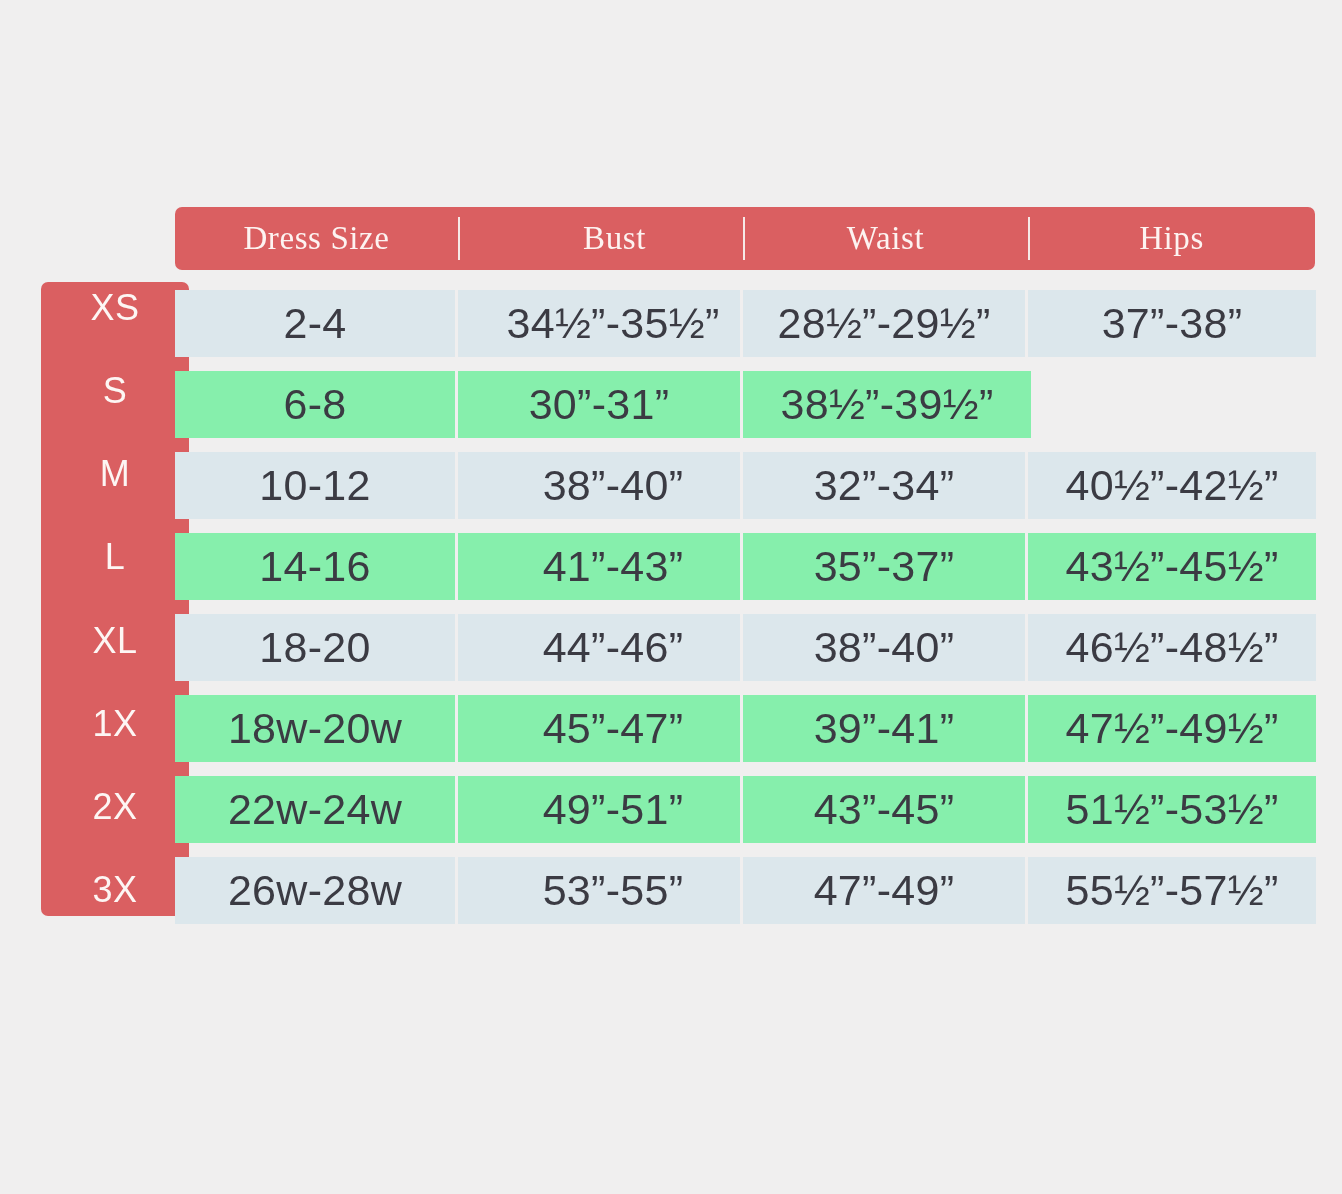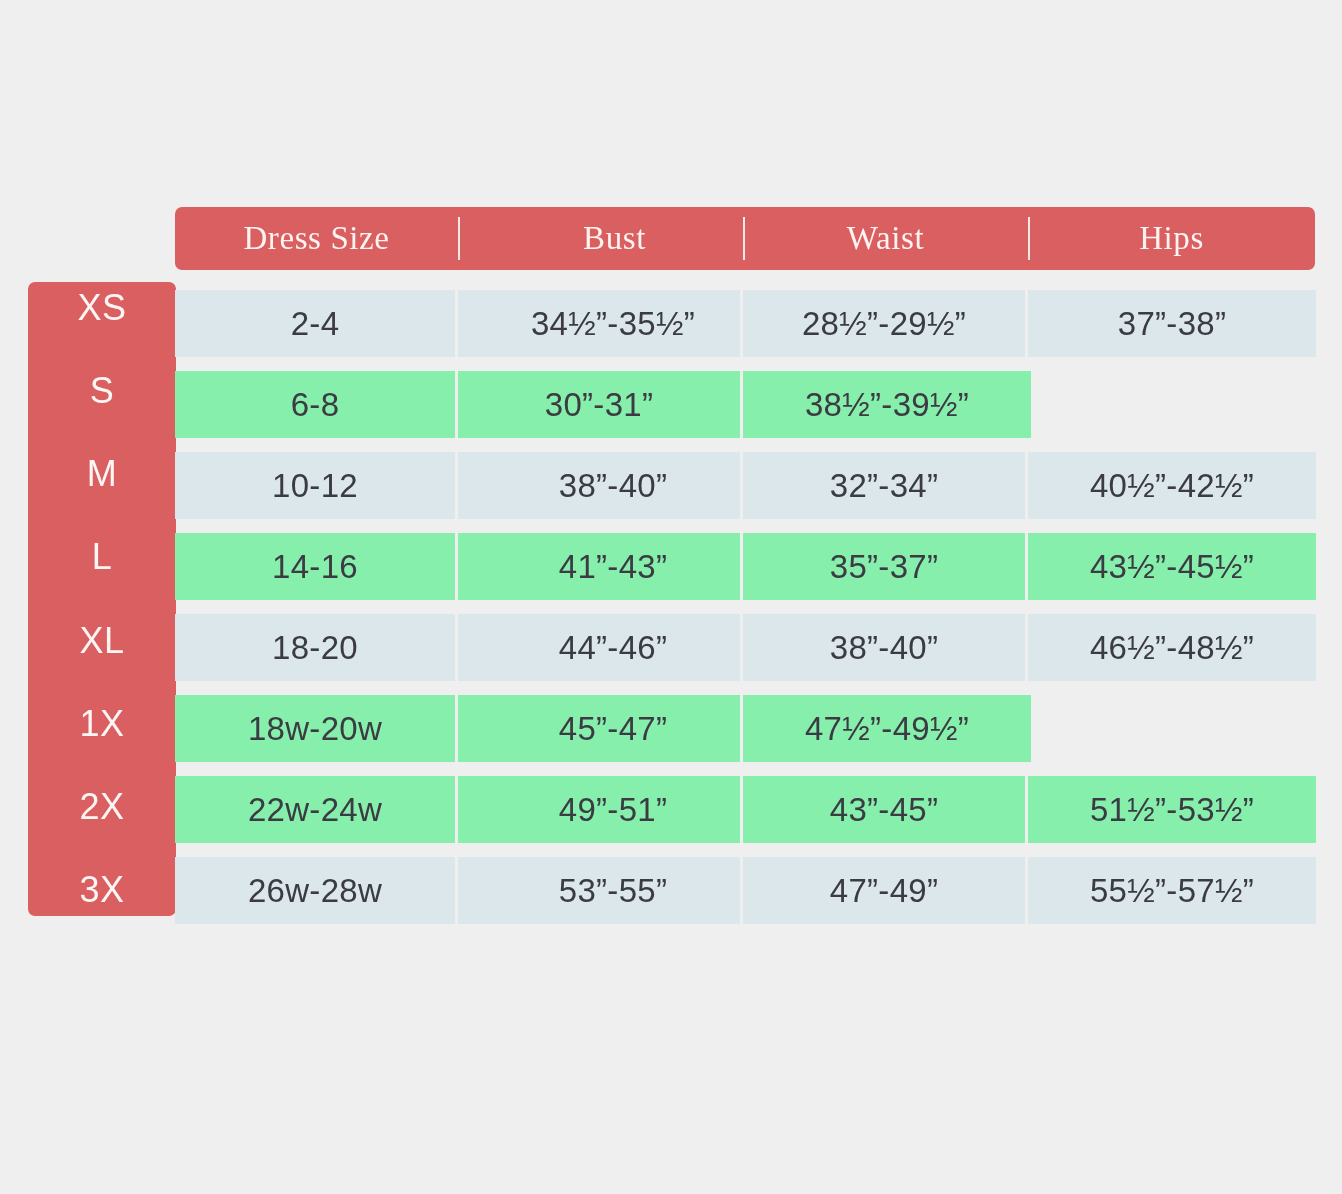--- a/index.html
+++ b/index.html
@@ -14,21 +14,21 @@
 
   #chart-root {
     position: relative;
     width: 1342px;
     height: 1194px;
   }
 
   
   .size-rail {
     position: absolute;
-    left: 28px;
+    left: 41px;
     top: 282px;
     width: 148px;
     height: 634px;
     background: #da5f61;
     border-radius: 7px;
     display: flex;
     flex-direction: column;
     gap: 32px;
   }
   .size-rail-cell {
@@ -92,21 +92,21 @@
     display: flex;
     height: 79px;
     margin-bottom: 2px;
     gap: 3px;
   }
   .data-cell {
     display: flex;
     align-items: center;
     justify-content: center;
     color: #3b3b43;
-    font-size: 33px;
+    font-size: 43px;
     font-weight: 300;
     letter-spacing: 0.3px;
     white-space: nowrap;
     margin-top: 12px;
   }
   .data-row.tone-blue     .data-cell { background: #dce7ec; }
   .data-row.tone-lavender .data-cell { background: #86efac; }
 
   .data-cell.col-size  { flex: 0 0 280px; }
   .data-cell.col-bust  { flex: 0 0 282px; }
@@ -170,20 +170,21 @@
       <div class="data-row tone-blue">
         <div class="data-cell col-size">18-20</div>
         <div class="data-cell col-bust">44”-46”</div>
         <div class="data-cell col-waist">38”-40”</div>
         <div class="data-cell col-hips">46½”-48½”</div>
       </div>
 
       <div class="data-row tone-lavender">
         <div class="data-cell col-size">18w-20w</div>
         <div class="data-cell col-bust">45”-47”</div>
+        <div class="data-cell col-waist">39”-41”</div>
         <div class="data-cell col-hips">47½”-49½”</div>
       </div>
 
       <div class="data-row tone-lavender">
         <div class="data-cell col-size">22w-24w</div>
         <div class="data-cell col-bust">49”-51”</div>
         <div class="data-cell col-waist">43”-45”</div>
         <div class="data-cell col-hips">51½”-53½”</div>
       </div>
 

